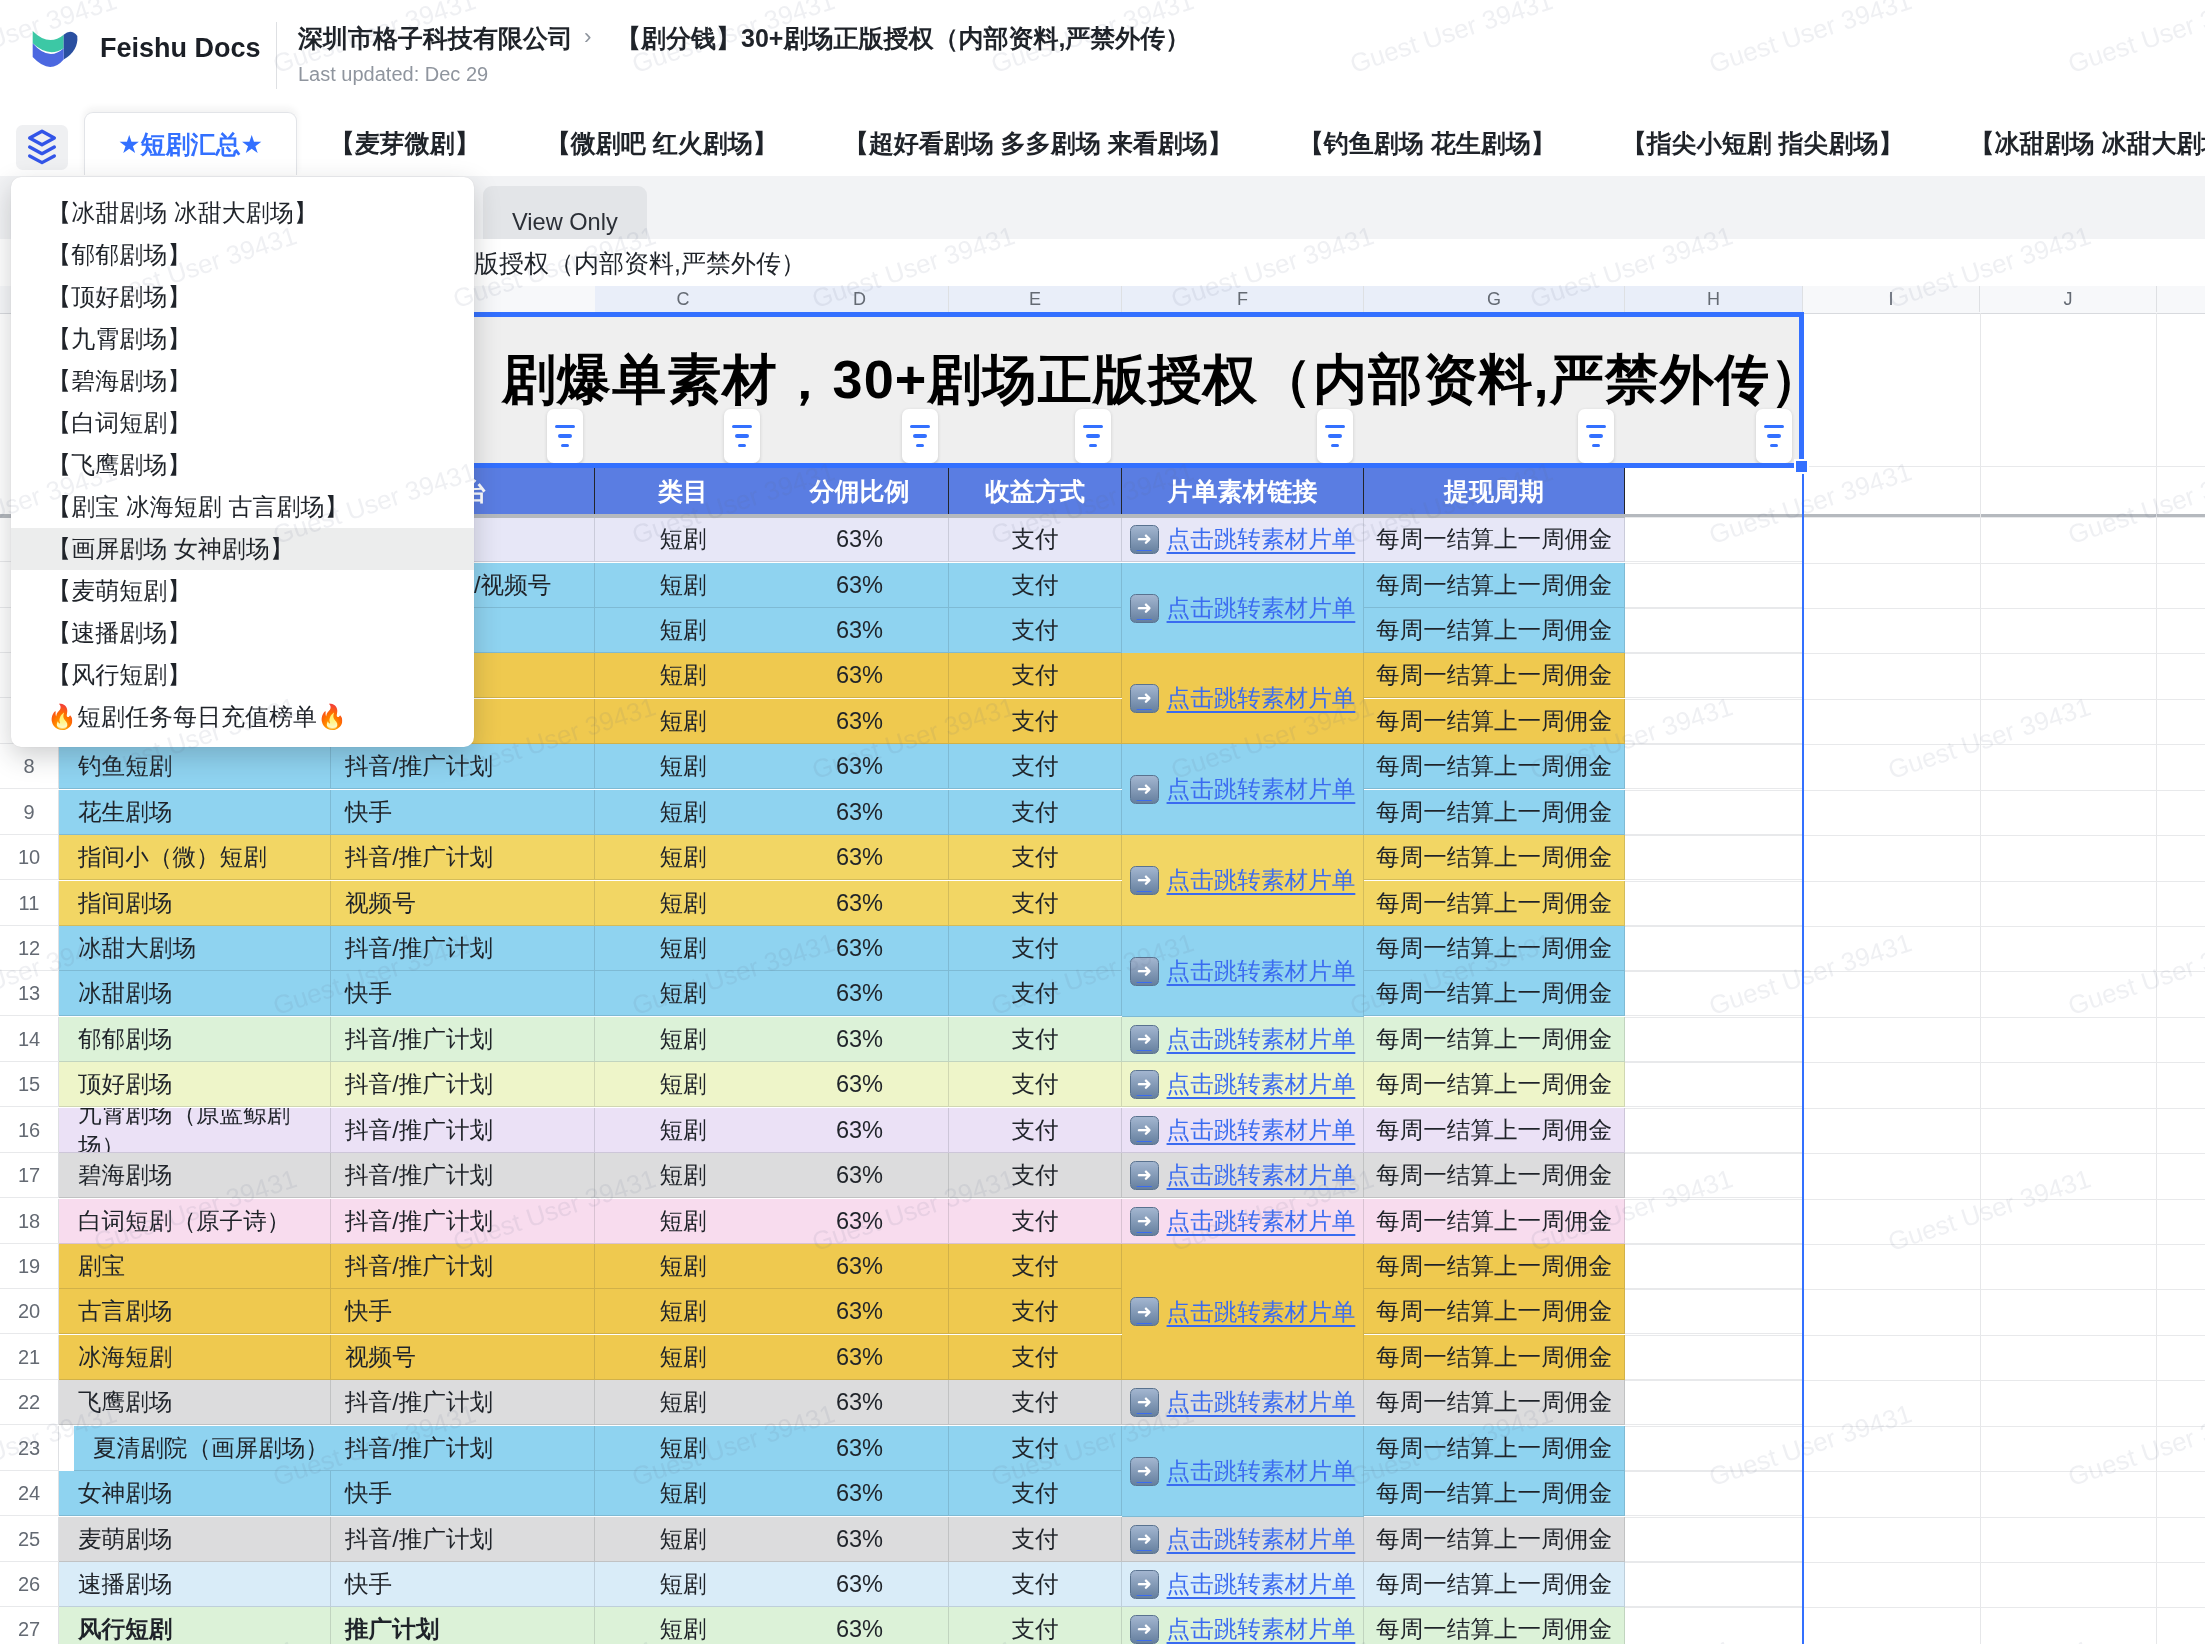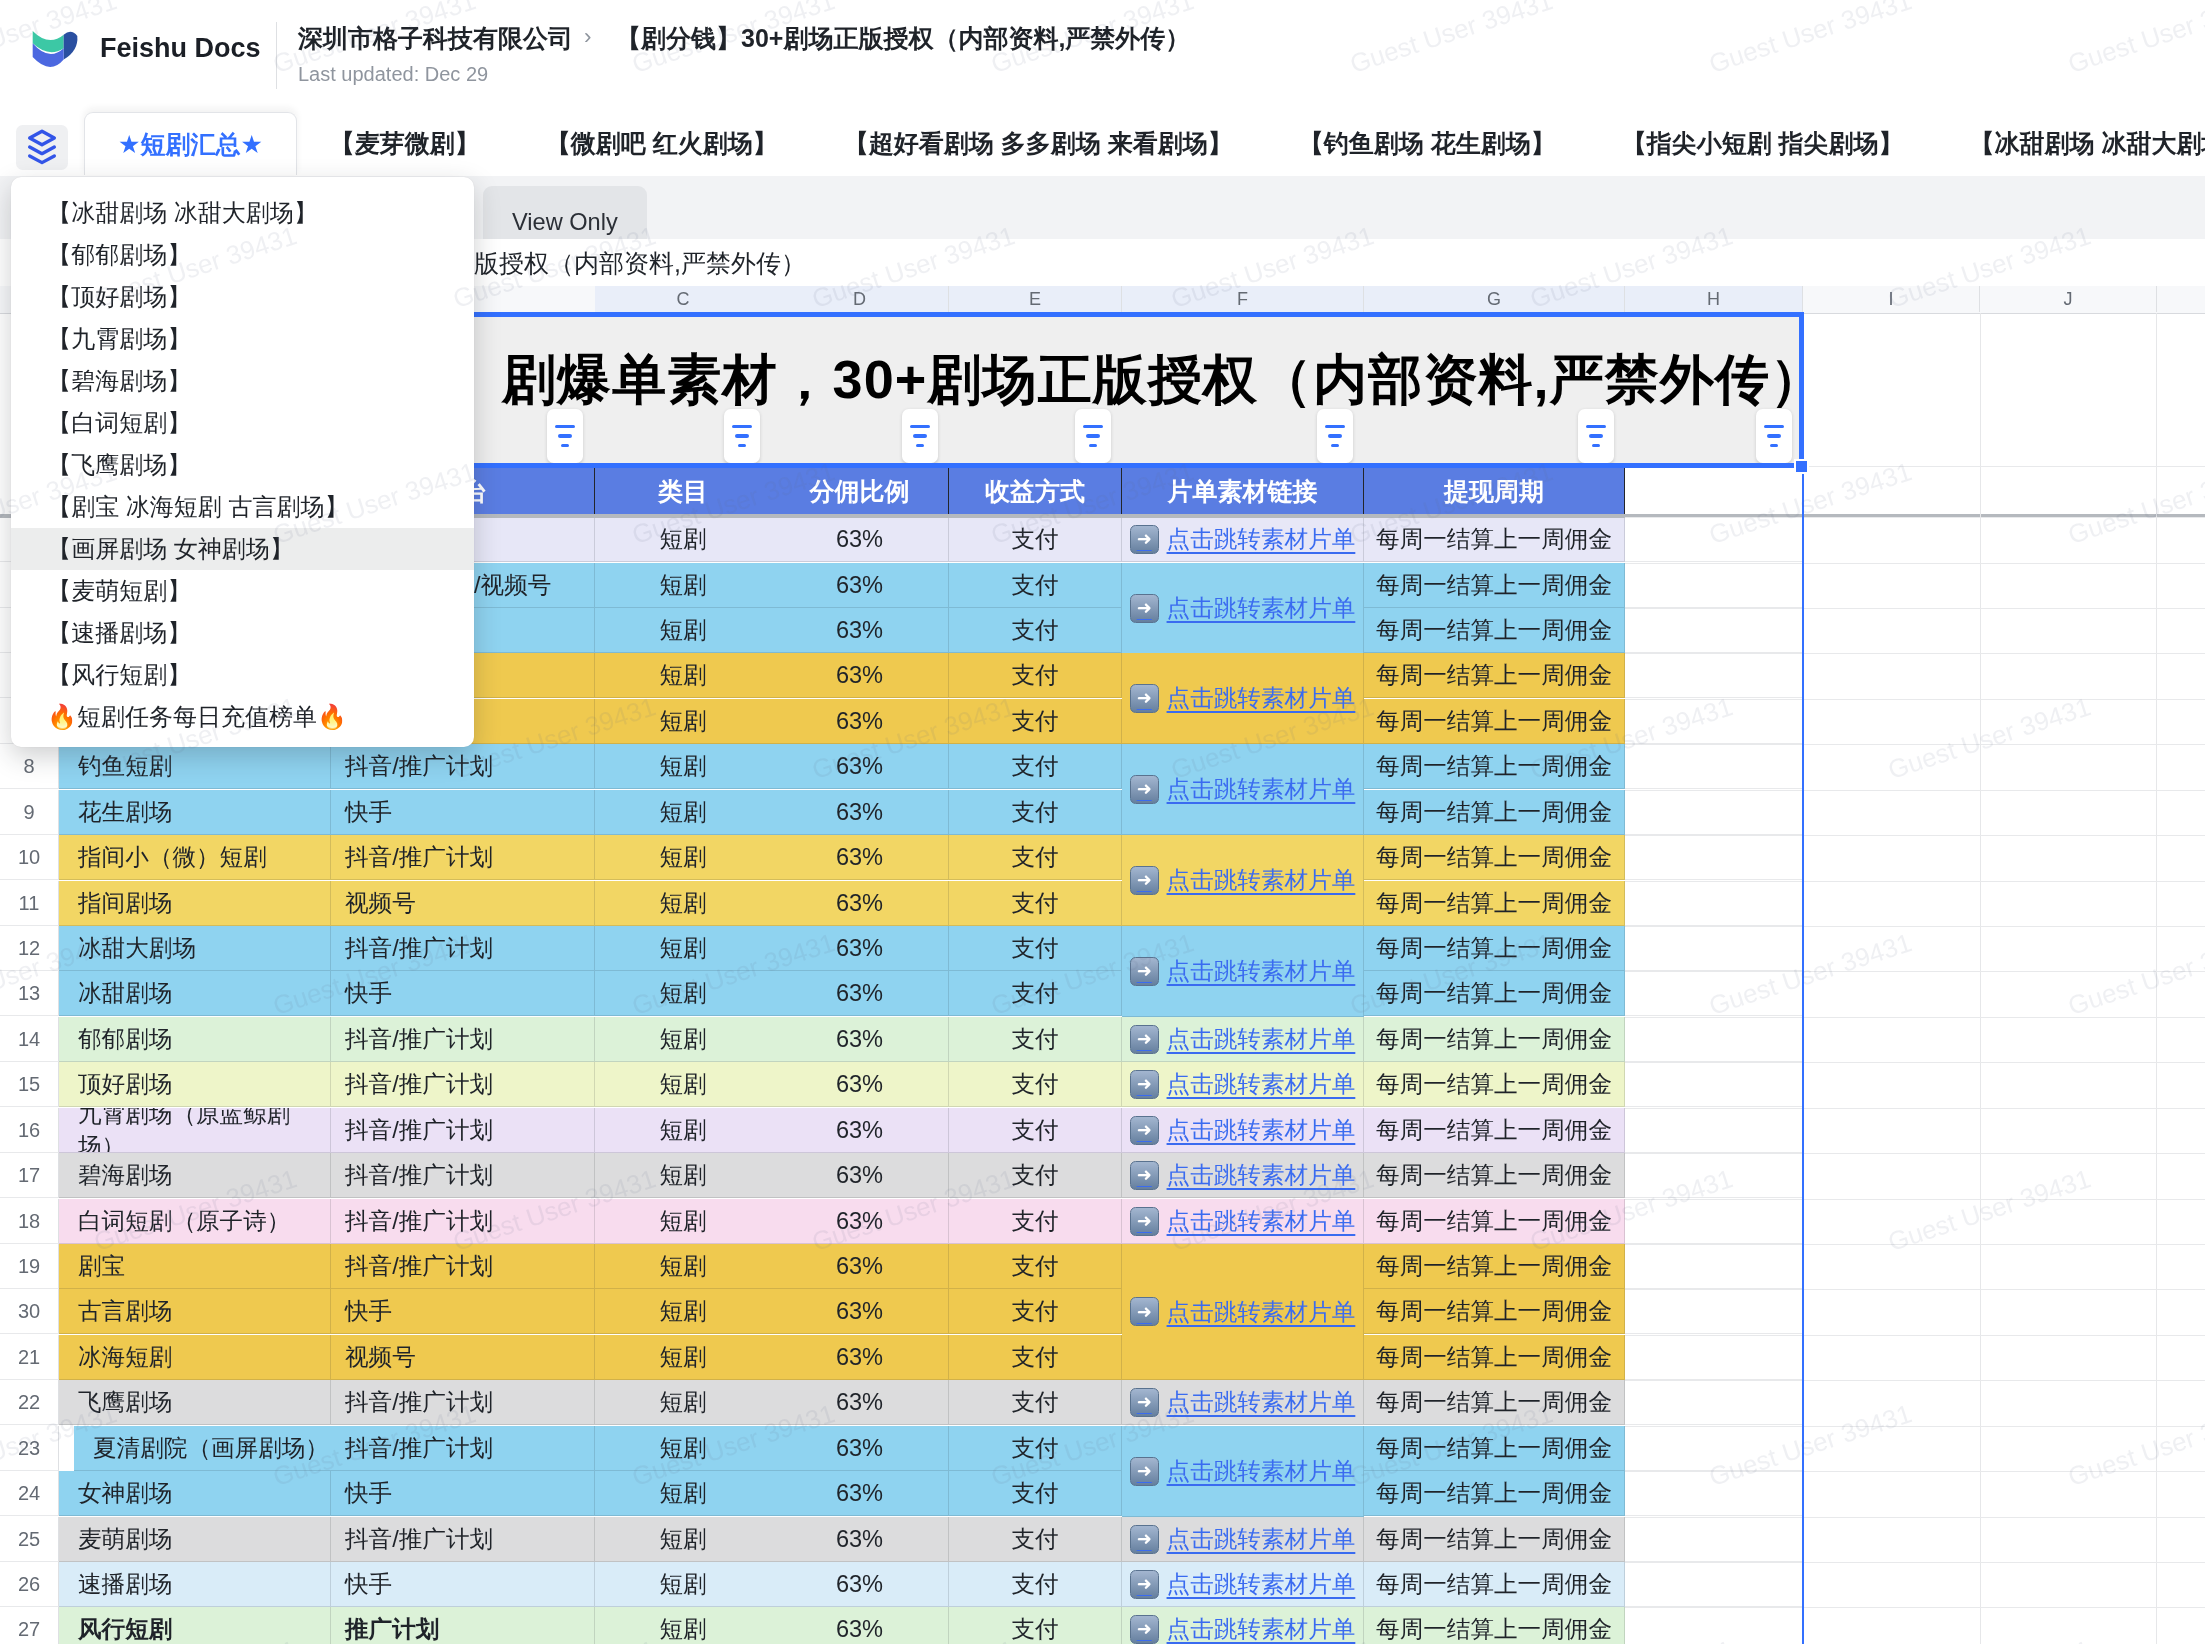--- a/index.html
+++ b/index.html
@@ -345,21 +345,21 @@
       <div class="cell cD ctr" style="top: 1244px; height: 45px; background: rgb(239, 201, 79);">63%</div>
       <div class="cell cE ctr" style="top: 1244px; height: 45px; background: rgb(239, 201, 79);">支付</div>
       <div class="cell cF ctr" style="top: 1244px; height: 136px; background: rgb(239, 201, 79);">
         <span class="mlink">
           <span class="arrowico">➜</span>
           <span>点击跳转素材片单</span>
         </span>
       </div>
       <div class="cell cG ctr" style="top: 1244px; height: 45px; background: rgb(239, 201, 79);">每周一结算上一周佣金</div>
       <div class="cell cH" style="top: 1244px; height: 45px;"></div>
-      <div class="cell rowhdr" style="top: 1289px; height: 45px;">30</div>
+      <div class="cell rowhdr" style="top: 1289px; height: 45px;">20</div>
       <div class="cell cA" style="top: 1289px; height: 45px; background: rgb(239, 201, 79);">古言剧场</div>
       <div class="cell cB" style="top: 1289px; height: 45px; background: rgb(239, 201, 79);">快手</div>
       <div class="cell cC ctr" style="top: 1289px; height: 45px; background: rgb(239, 201, 79);">短剧</div>
       <div class="cell cD ctr" style="top: 1289px; height: 45px; background: rgb(239, 201, 79);">63%</div>
       <div class="cell cE ctr" style="top: 1289px; height: 45px; background: rgb(239, 201, 79);">支付</div>
       <div class="cell cG ctr" style="top: 1289px; height: 45px; background: rgb(239, 201, 79);">每周一结算上一周佣金</div>
       <div class="cell cH" style="top: 1289px; height: 45px;"></div>
       <div class="cell rowhdr" style="top: 1335px; height: 45px;">21</div>
       <div class="cell cA" style="top: 1335px; height: 45px; background: rgb(239, 201, 79);">冰海短剧</div>
       <div class="cell cB" style="top: 1335px; height: 45px; background: rgb(239, 201, 79);">视频号</div>

